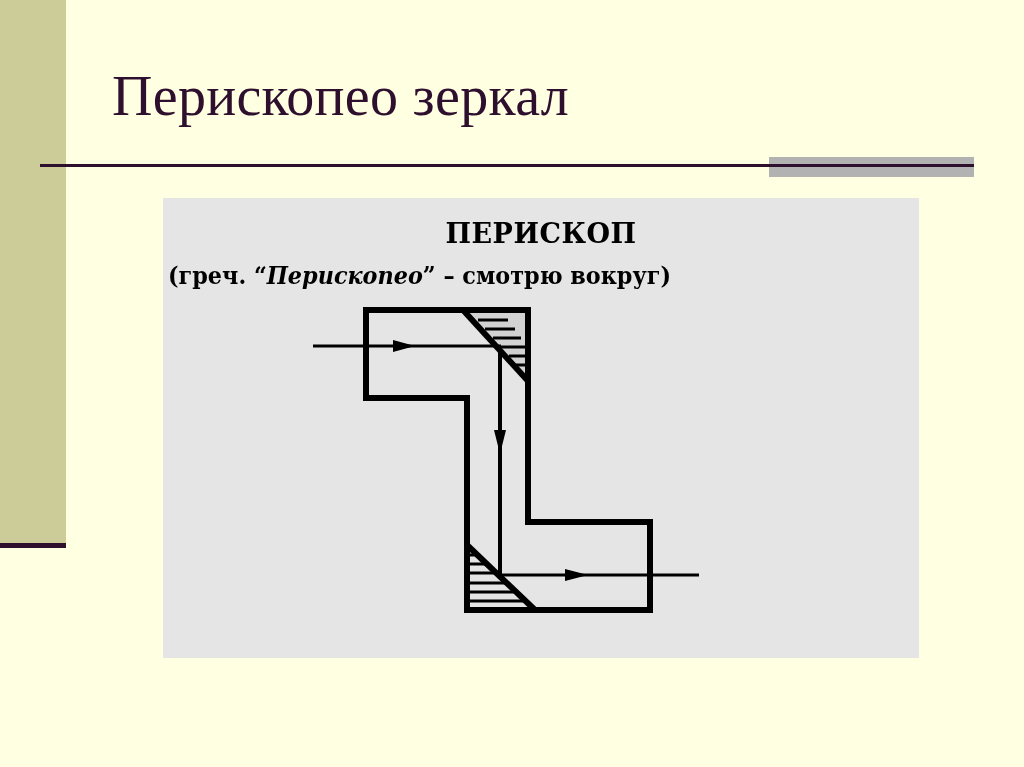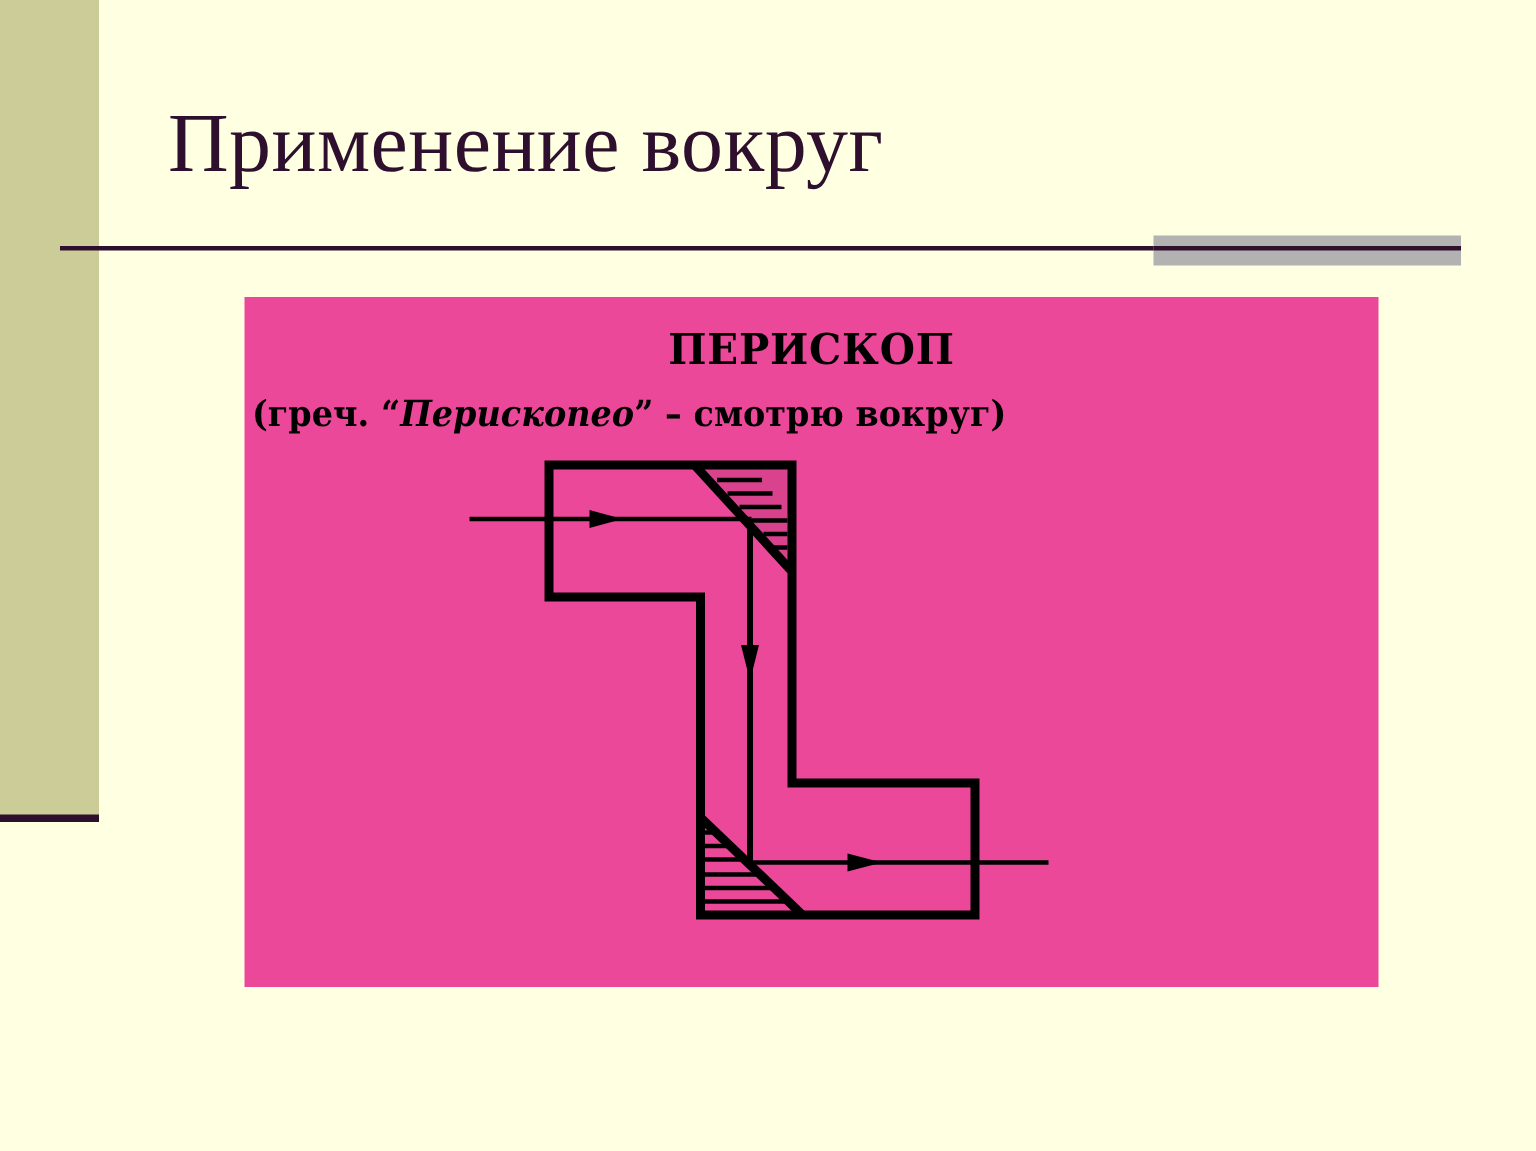--- a/index.html
+++ b/index.html
@@ -28,21 +28,21 @@
     .rule-accent {
       position: absolute; left: 769px; top: 157px; width: 205px; height: 20px;
       background: #b2b2b2;
     }
     .rule-accent-line {
       position: absolute; left: 769px; top: 164px; width: 205px; height: 3px;
       background: #2e0f2e;
     }
     .panel {
       position: absolute; left: 163px; top: 198px; width: 756px; height: 460px;
-      background: #ec4899;
+      background: #e5e5e5;
     }
     .panel-heading {
       position: absolute; left: 0; top: 20px; width: 100%; text-align: center;
       font-family: "DejaVu Serif", serif; font-weight: bold; font-size: 27px;
       color: #000; letter-spacing: 0.5px;
       transform: scaleY(1.05);
     }
     .panel-subheading {
       position: absolute; left: 5px; top: 63px; width: 700px;
       font-family: "DejaVu Serif", serif; font-size: 24px; color: #000;
@@ -51,21 +51,21 @@
     }
     .panel-subheading .italic { font-style: italic; }
     svg.diagram { position: absolute; left: 0; top: 0; }
   </style>
 </head>
 <body>
 
 <div class="side-bar"></div>
 <div class="side-bar-line"></div>
 
-<div class="title">Применение вокруг</div>
+<div class="title">Перископео зеркал</div>
 
 <div class="rule"></div>
 <div class="rule-accent"></div>
 <div class="rule-accent-line"></div>
 
 <div class="panel">
   <div class="panel-heading">ПЕРИСКОП</div>
   <div class="panel-subheading">
     <span>(греч. “</span><span class="italic">Перископео</span><span>”  –  смотрю вокруг)</span>
   </div>

